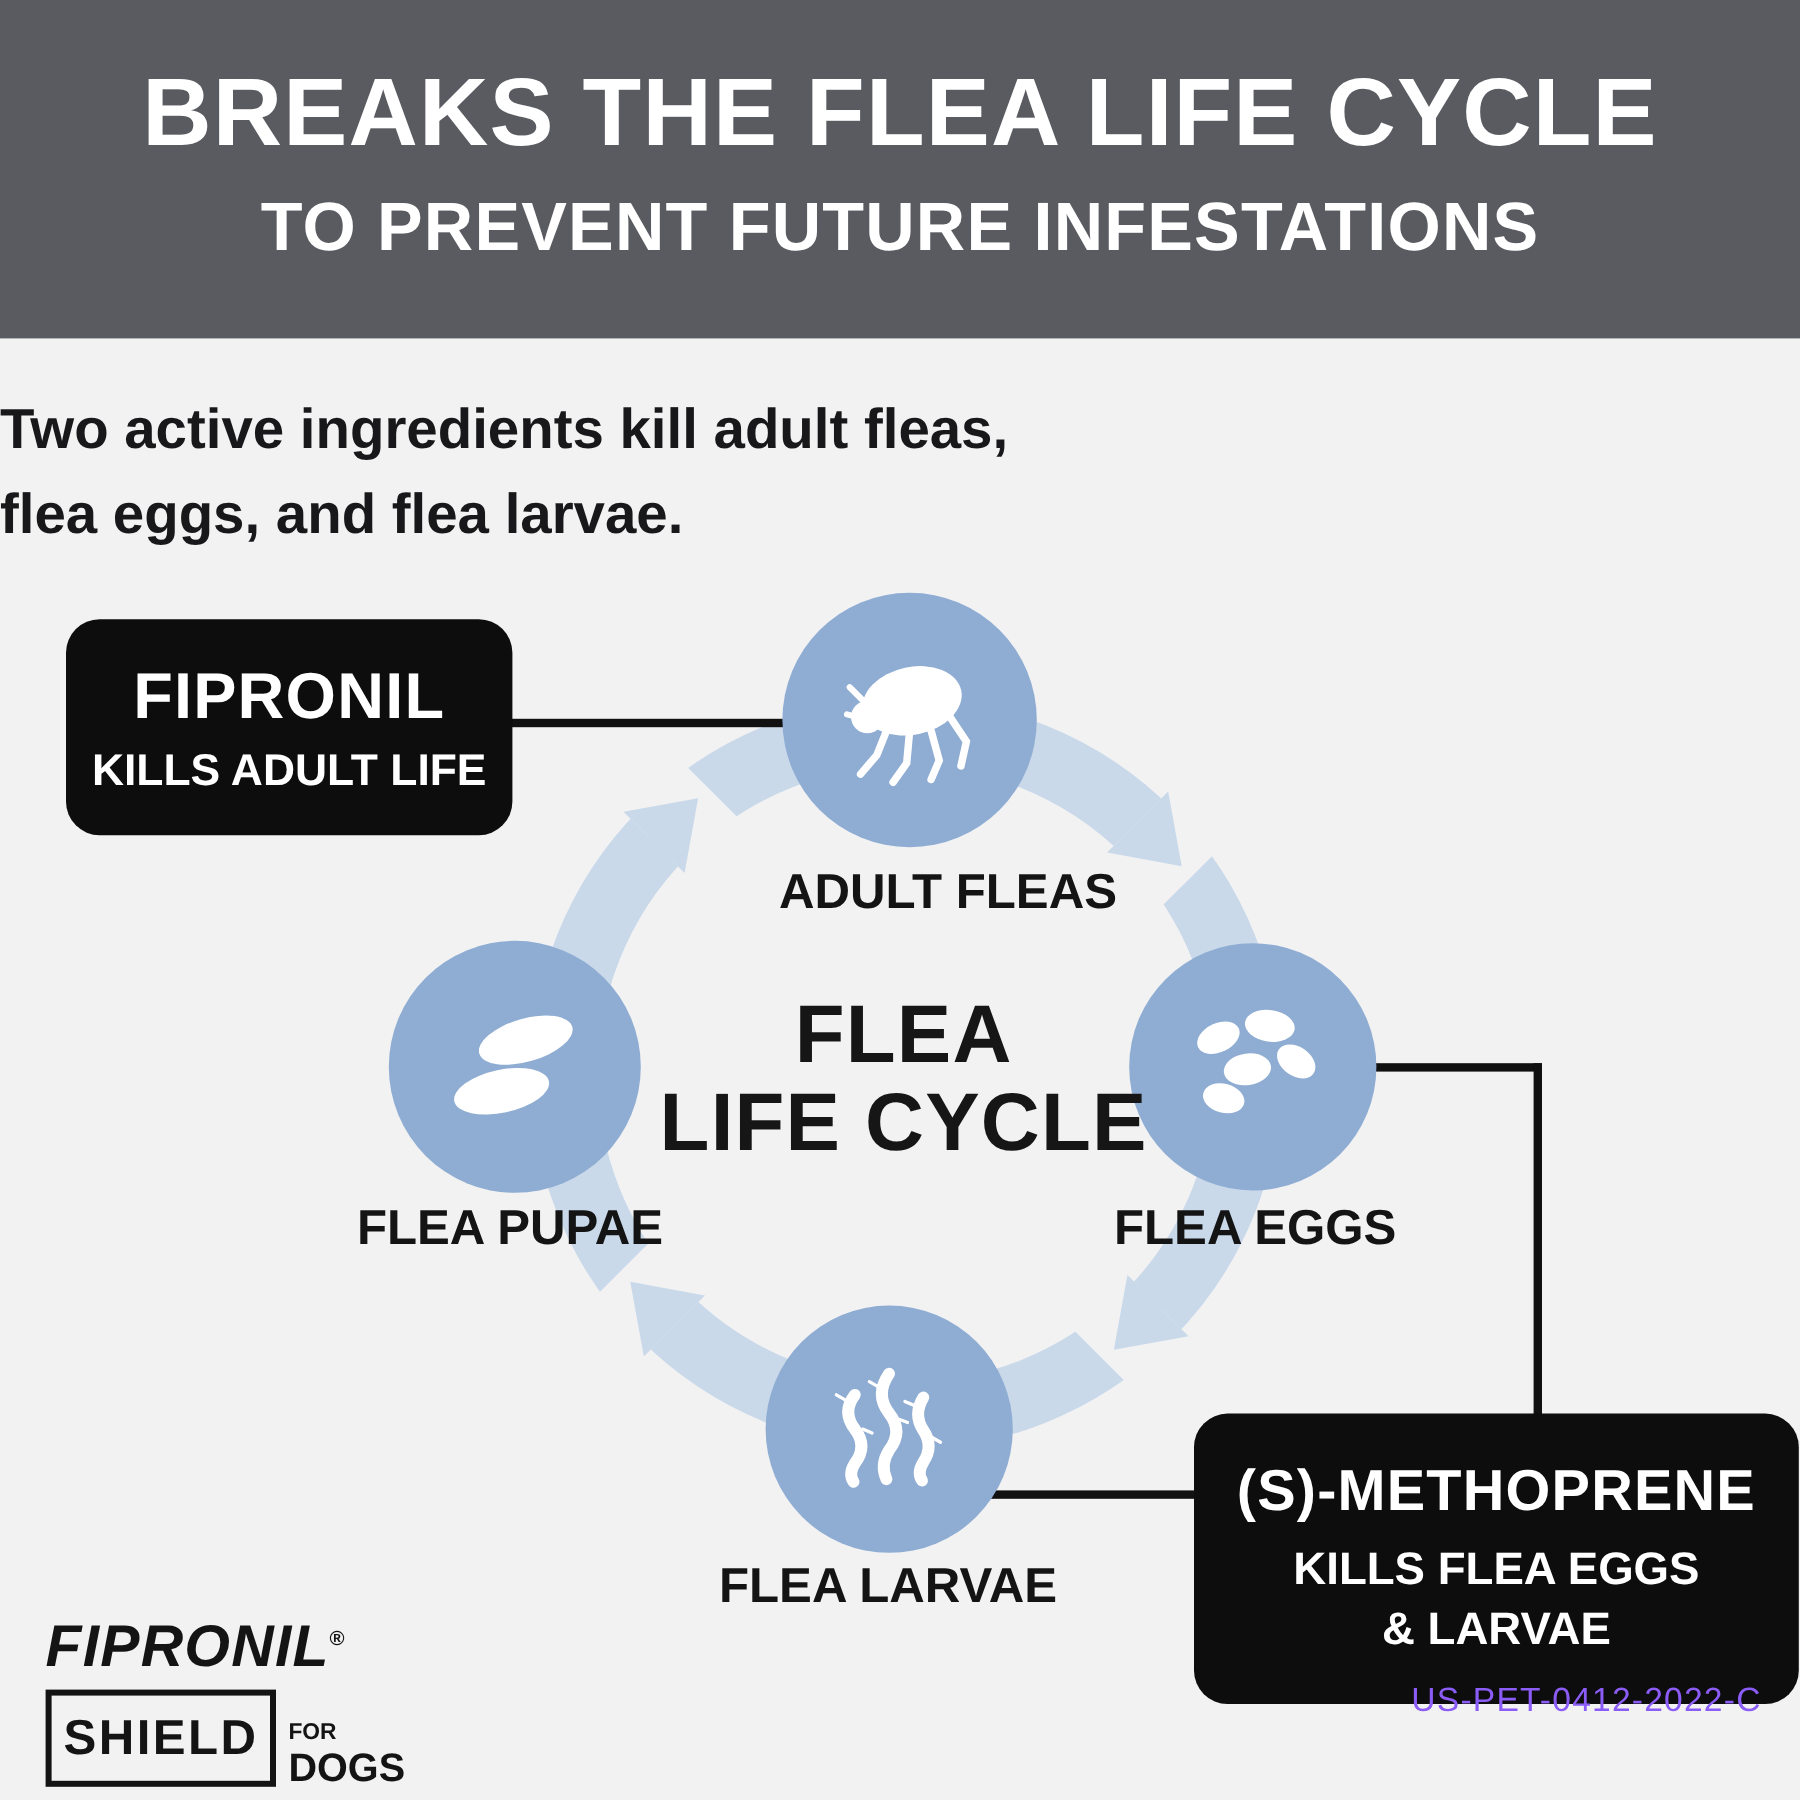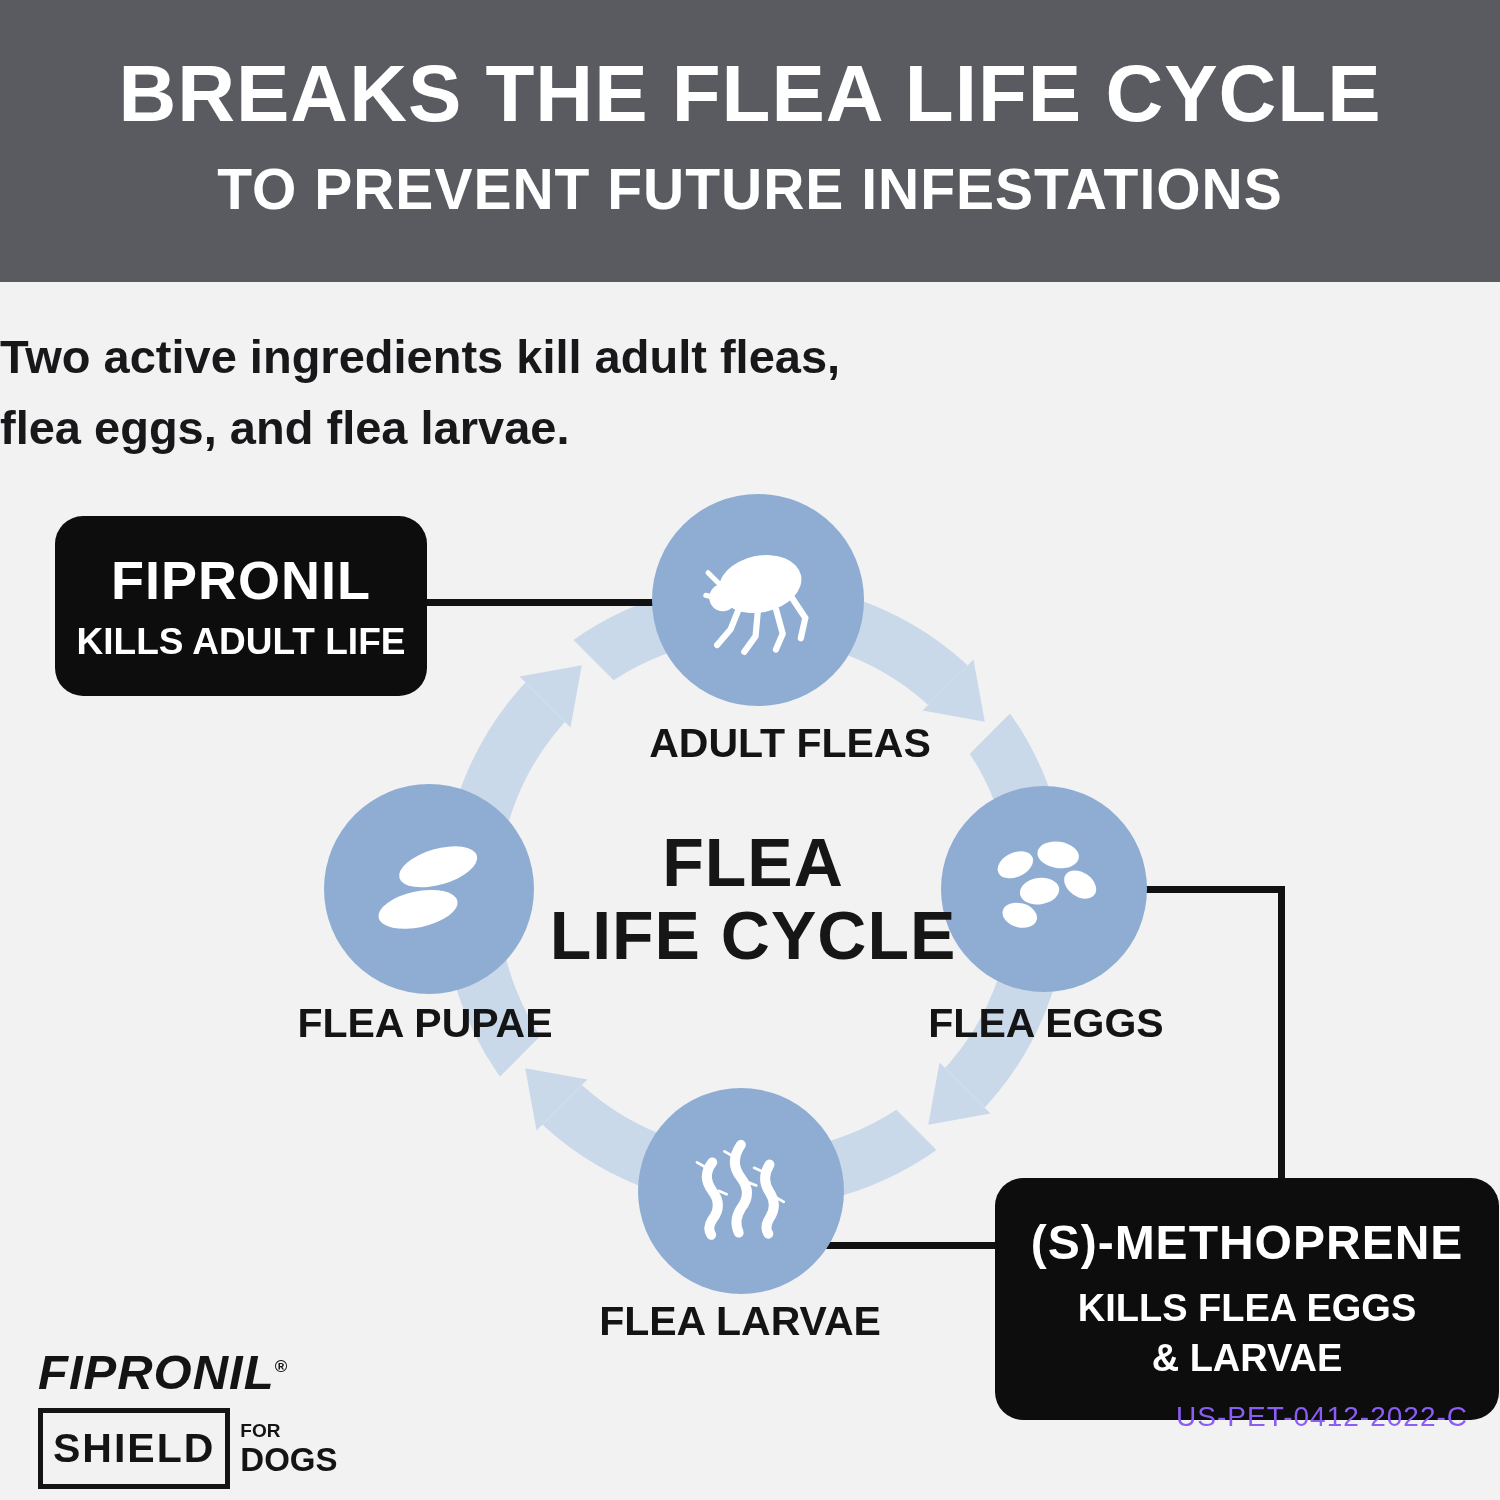--- a/index.html
+++ b/index.html
@@ -30,21 +30,21 @@
   #callout-fipronil .c-desc{font-size:37px;font-weight:bold}
   #callout-methoprene{left:995px;top:1178px;width:504px;height:242px}
   #callout-methoprene .c-title{font-size:48px;margin-bottom:14px;letter-spacing:1px}
   #callout-methoprene .c-desc{font-size:38px;font-weight:bold;line-height:1.3}
 
   .logo{position:absolute;left:38px;top:1344px;color:#141414}
   .logo-brand{font-size:49px;font-weight:bold;font-style:italic;letter-spacing:1px}
   .logo-reg{font-size:17px;vertical-align:super;font-style:normal}
   .logo-row{display:flex;align-items:stretch;margin-top:8px}
   .shield-box{border:5px solid #141414;font-size:41px;font-weight:bold;padding:12px 10px;letter-spacing:2px}
-  .fordogs{margin-left:10px;display:flex;flex-direction:column;justify-content:center}
+  .fordogs{margin-left:10px;display:flex;flex-direction:column;justify-content:flex-end}
   .for{font-size:19px;font-weight:bold;line-height:1}
   .dogs{font-size:33px;font-weight:bold;margin-top:3px;line-height:1}
 
   .footer-code{position:absolute;right:32px;top:1401px;font-size:28px;color:#8b5cf6;letter-spacing:1px}
 </style>
 </head>
 <body>
 
 <div id="canvas">
 

